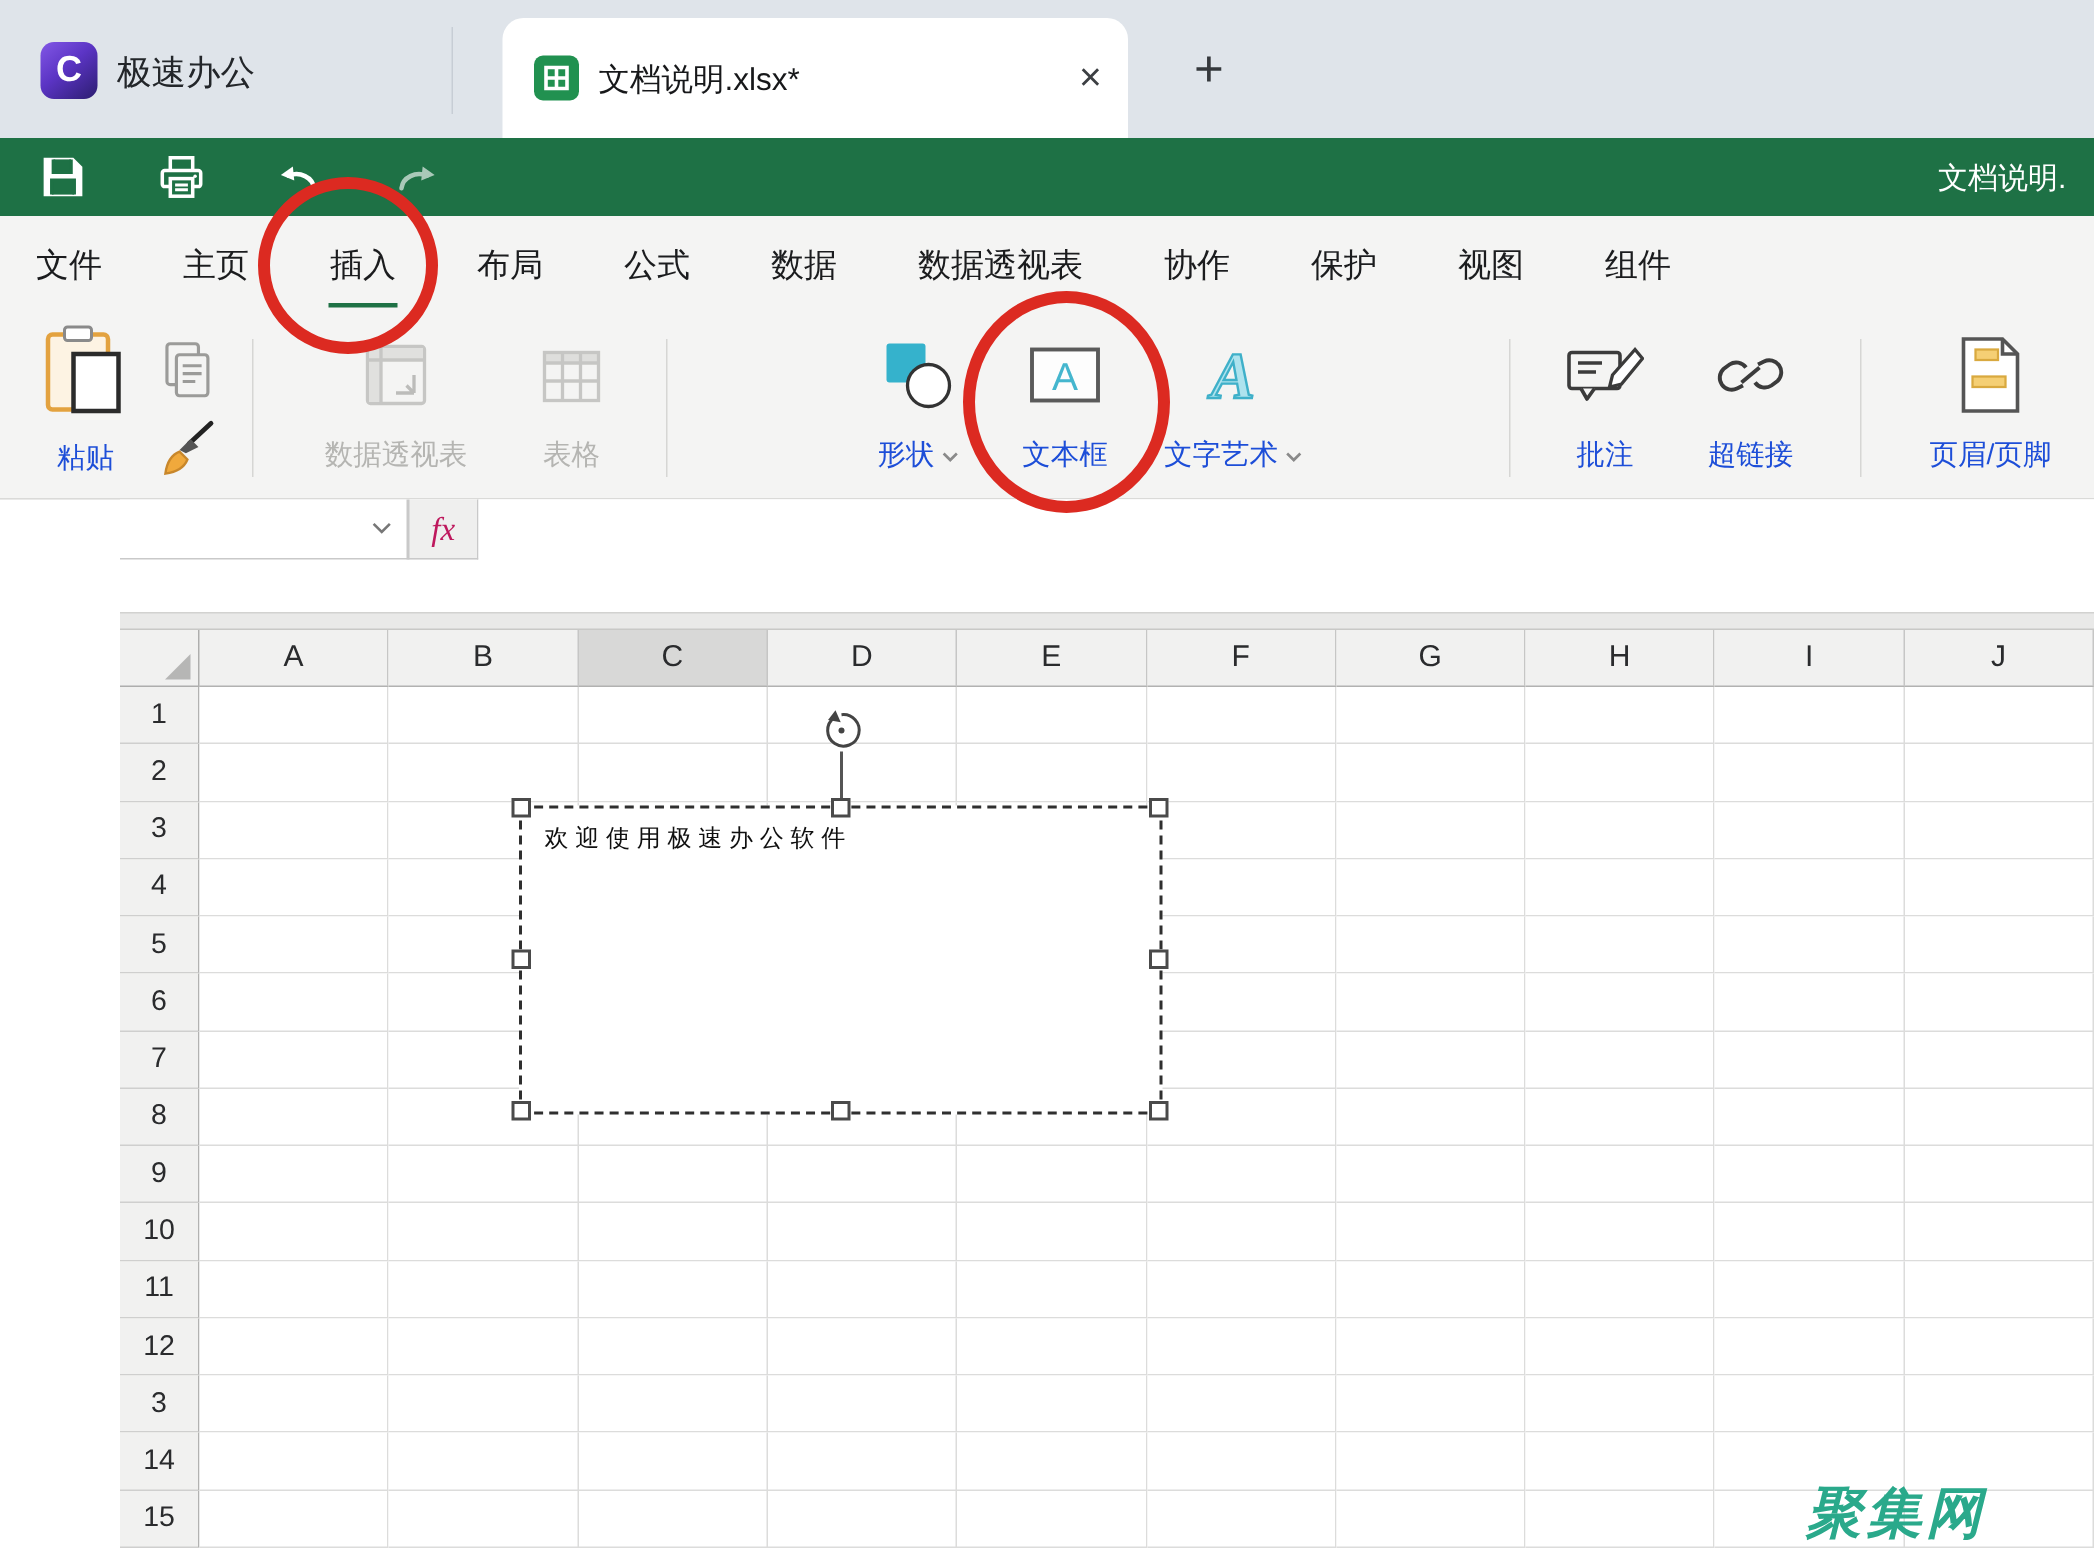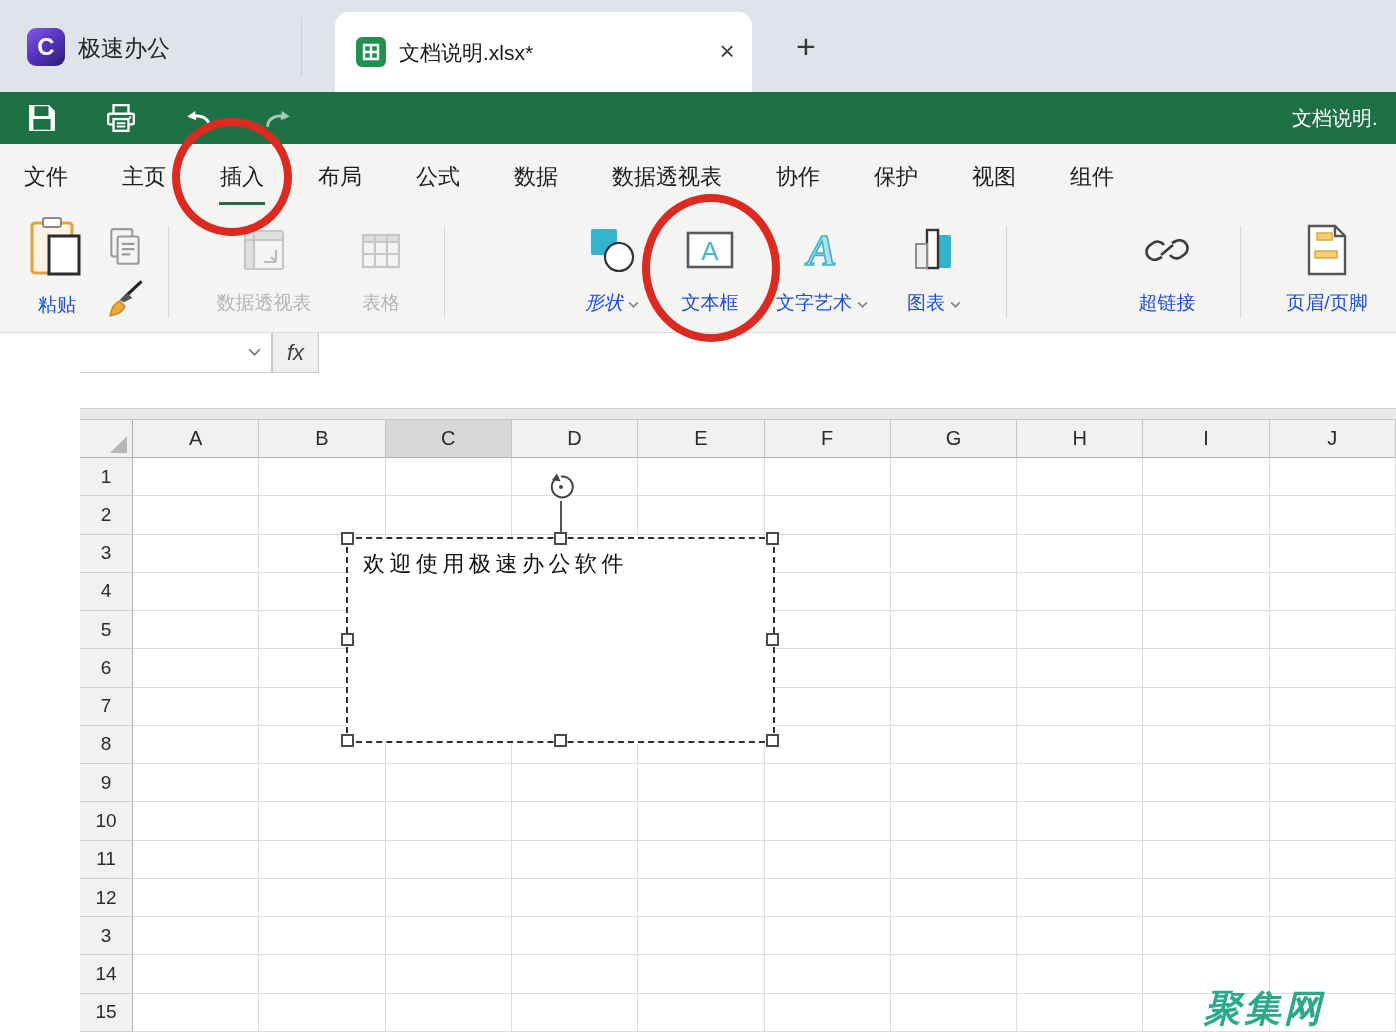--- a/index.html
+++ b/index.html
@@ -46,34 +46,34 @@
   .paste-block { position:absolute; left:22px; top:6px; width:70px; height:110px; display:flex;
                  flex-direction:column; align-items:center; justify-content:space-between; padding-bottom:8px; }
   .copy-btn { position:absolute; left:106px; top:16px; width:40px; height:42px; }
   .painter-btn { position:absolute; left:104px; top:68px; width:44px; height:42px; }
   .ribbon-item { position:absolute; top:10px; height:102px; display:flex; flex-direction:column;
                  align-items:center; justify-content:space-between; padding-bottom:6px; }
   .ri-icon { height:60px; display:flex; align-items:center; justify-content:center; }
   .ri-label { display:flex; align-items:center; gap:5px; font-size:19px; color:#1d4ed8; white-space:nowrap; }
   .ribbon-item.disabled .ri-label { color:#b5b5b2; }
   .it-pivot { left:204px; width:120px; } .it-table { left:336px; width:90px; }
-  .it-picture { left:478px; width:88px; } .it-shapes { left:568px; width:88px;font-style:italic; }
+  .it-picture { left:478px; width:88px; } .it-shapes { left:568px; width:88px; }
   .it-textbox { left:664px; width:92px; } .it-wordart { left:774px; width:96px; }
   .it-chart { left:890px; width:88px; } .it-comment { left:1026px; width:88px; }
   .it-hyperlink { left:1120px; width:94px; } .it-hf { left:1270px; width:114px; }
   .chev { width:11px; height:7px; margin-top:3px; }
 
   
   .formula-bar { position:absolute; left:80px; top:333px; width:1316px; height:75px; background:#fff; }
   .name-box { position:absolute; left:0; top:0; width:192px; height:40px;
               border-right:1px solid #c9c9c9; border-bottom:1px solid #c9c9c9; }
   .name-chevron { position:absolute; right:10px; top:15px; width:13px; height:9px; }
   .fx-box { position:absolute; left:192px; top:0; width:47px; height:40px; background:#efefee;
             border:1px solid #c9c9c9; border-top:none; display:flex; align-items:center; justify-content:center;
-            font-family:Liberation Sans, sans-serif; font-style:italic; color:#404040; font-size:22px; }
+            font-family:Liberation Serif, serif; font-style:italic; color:#be185d; font-size:22px; }
   .formula-input { position:absolute; left:239px; top:0; right:0; bottom:0; background:#fff; }
   .band { position:absolute; left:80px; top:408px; width:1316px; height:12px; background:#e9e9e8;
           border-top:1px solid #d2d2d0; border-bottom:1px solid #c8c8c6; }
 
   
   .sidebar { position:absolute; left:0; top:333px; width:80px; height:699px; background:#f1f1f0; }
   .sb-icon { position:absolute; left:23px; width:34px; height:34px; }
   .sb-search { top:45px; } .sb-comment { top:124px; } .sb-spell { top:200px; }
 
   
@@ -86,21 +86,21 @@
   .col-header { background:#f1f1f0; border-right:1px solid #c6c6c5; border-bottom:1px solid #b2b2b1;
                 display:flex; align-items:center; justify-content:center; font-size:20px; color:#2a2b2d; }
   .col-header.selected { background:#d8d8d7; }
   .row-header { background:#f1f1f0; border-right:1px solid #b2b2b1; border-bottom:1px solid #cfcfce;
                 display:flex; align-items:center; justify-content:center; font-size:19px; color:#2a2b2d; }
   .cell { background:#fff; border-right:1px solid #dcdcdb; border-bottom:1px solid #dcdcdb; }
 
   
   .textbox { position:absolute; left:346px; top:537px; width:429px; height:206px; background:#fff;
              border:2px dashed #2f2f2f; }
-  .textbox-text { padding:10px 12px 0 15px; font-size:22px; letter-spacing:4.5px; color:#101010; }
+  .textbox-text { padding:10px 12px 0 15px; font-size:16px; letter-spacing:4.5px; color:#101010; }
   .handle { position:absolute; width:13px; height:13px; background:#fff; border:2px solid #4a4a4a; }
   .rotate-stem { position:absolute; left:50%; top:-38px; width:2px; height:37px; background:#555; margin-left:-1px; }
   .rotate-handle { position:absolute; left:50%; top:-66px; margin-left:-14px; width:28px; height:28px; }
 
   
   .anno { position:absolute; border:8px solid #dc2a21; border-radius:50%; z-index:40; }
   .anno-insert { left:172px; top:118px; width:120px; height:118px; }
   .anno-textbox { left:642px; top:194px; width:138px; height:148px; }
   .watermark { position:absolute; left:1204px; top:984px; font-size:37px; font-weight:bold;
                font-style:italic; letter-spacing:3px; color:#2aa98b; z-index:50; }
@@ -254,36 +254,34 @@
       </svg>
         </div>
       <div class="ri-label">
           <span>文字艺术</span>
         <svg class="chev" viewBox="0 0 10 6">
             <path d="M1 1l4 4 4-4" fill="none" stroke="#8a8a8a" stroke-width="1.6"></path>
           </svg>
         </div>
     </div>
 
-    <div class="ribbon-item it-chart">
-      <div class="ri-icon">
-          <svg width="48" height="48" viewBox="0 0 48 48">
-        <rect x="28" y="9" width="13" height="33" rx="2" fill="#35b2cc"></rect>
-        <rect x="17" y="4" width="11" height="38" fill="#fff" stroke="#333" stroke-width="2.4"></rect>
-        <rect x="6" y="18" width="11" height="24" fill="#ededec" stroke="#8d8d8b" stroke-width="2"></rect>
-      </svg>
-        </div>
-      <div class="ri-label">
-          <span>图表</span>
-        <svg class="chev" viewBox="0 0 10 6">
-            <path d="M1 1l4 4 4-4" fill="none" stroke="#8a8a8a" stroke-width="1.6"></path>
-          </svg>
-        </div>
-    </div>
-
+
+    <div class="ribbon-item it-comment">
+      <div class="ri-icon">
+          <svg width="52" height="46" viewBox="0 0 52 46" fill="none" stroke="#3b3b3b" stroke-width="2.4">
+        <rect x="2" y="8" width="34" height="24" rx="2"></rect>
+        <path d="M10 32l4 7 5-7" fill="#f4f4f3" stroke-linejoin="round"></path>
+        <path d="M8 15h16M8 21h12" stroke-width="2.2"></path>
+        <path d="M46 6L31 23l-2 8 8-2L51 12z" fill="#fff" stroke-width="2.2"></path>
+      </svg>
+        </div>
+      <div class="ri-label">
+          <span>批注</span>
+        </div>
+    </div>
 
     <div class="ribbon-item it-hyperlink">
       <div class="ri-icon">
           <svg width="52" height="40" viewBox="0 0 52 40" fill="none" stroke="#3b3b3b" stroke-width="2.6">
         <path d="M23 15a8 8 0 0 0-11-2l-4 3a8 8 0 0 0 9 13l4-2"></path>
         <path d="M29 25a8 8 0 0 0 11 2l4-3a8 8 0 0 0-9-13l-4 2"></path>
         <path d="M20 25l12-10"></path>
       </svg>
         </div>
       <div class="ri-label">

